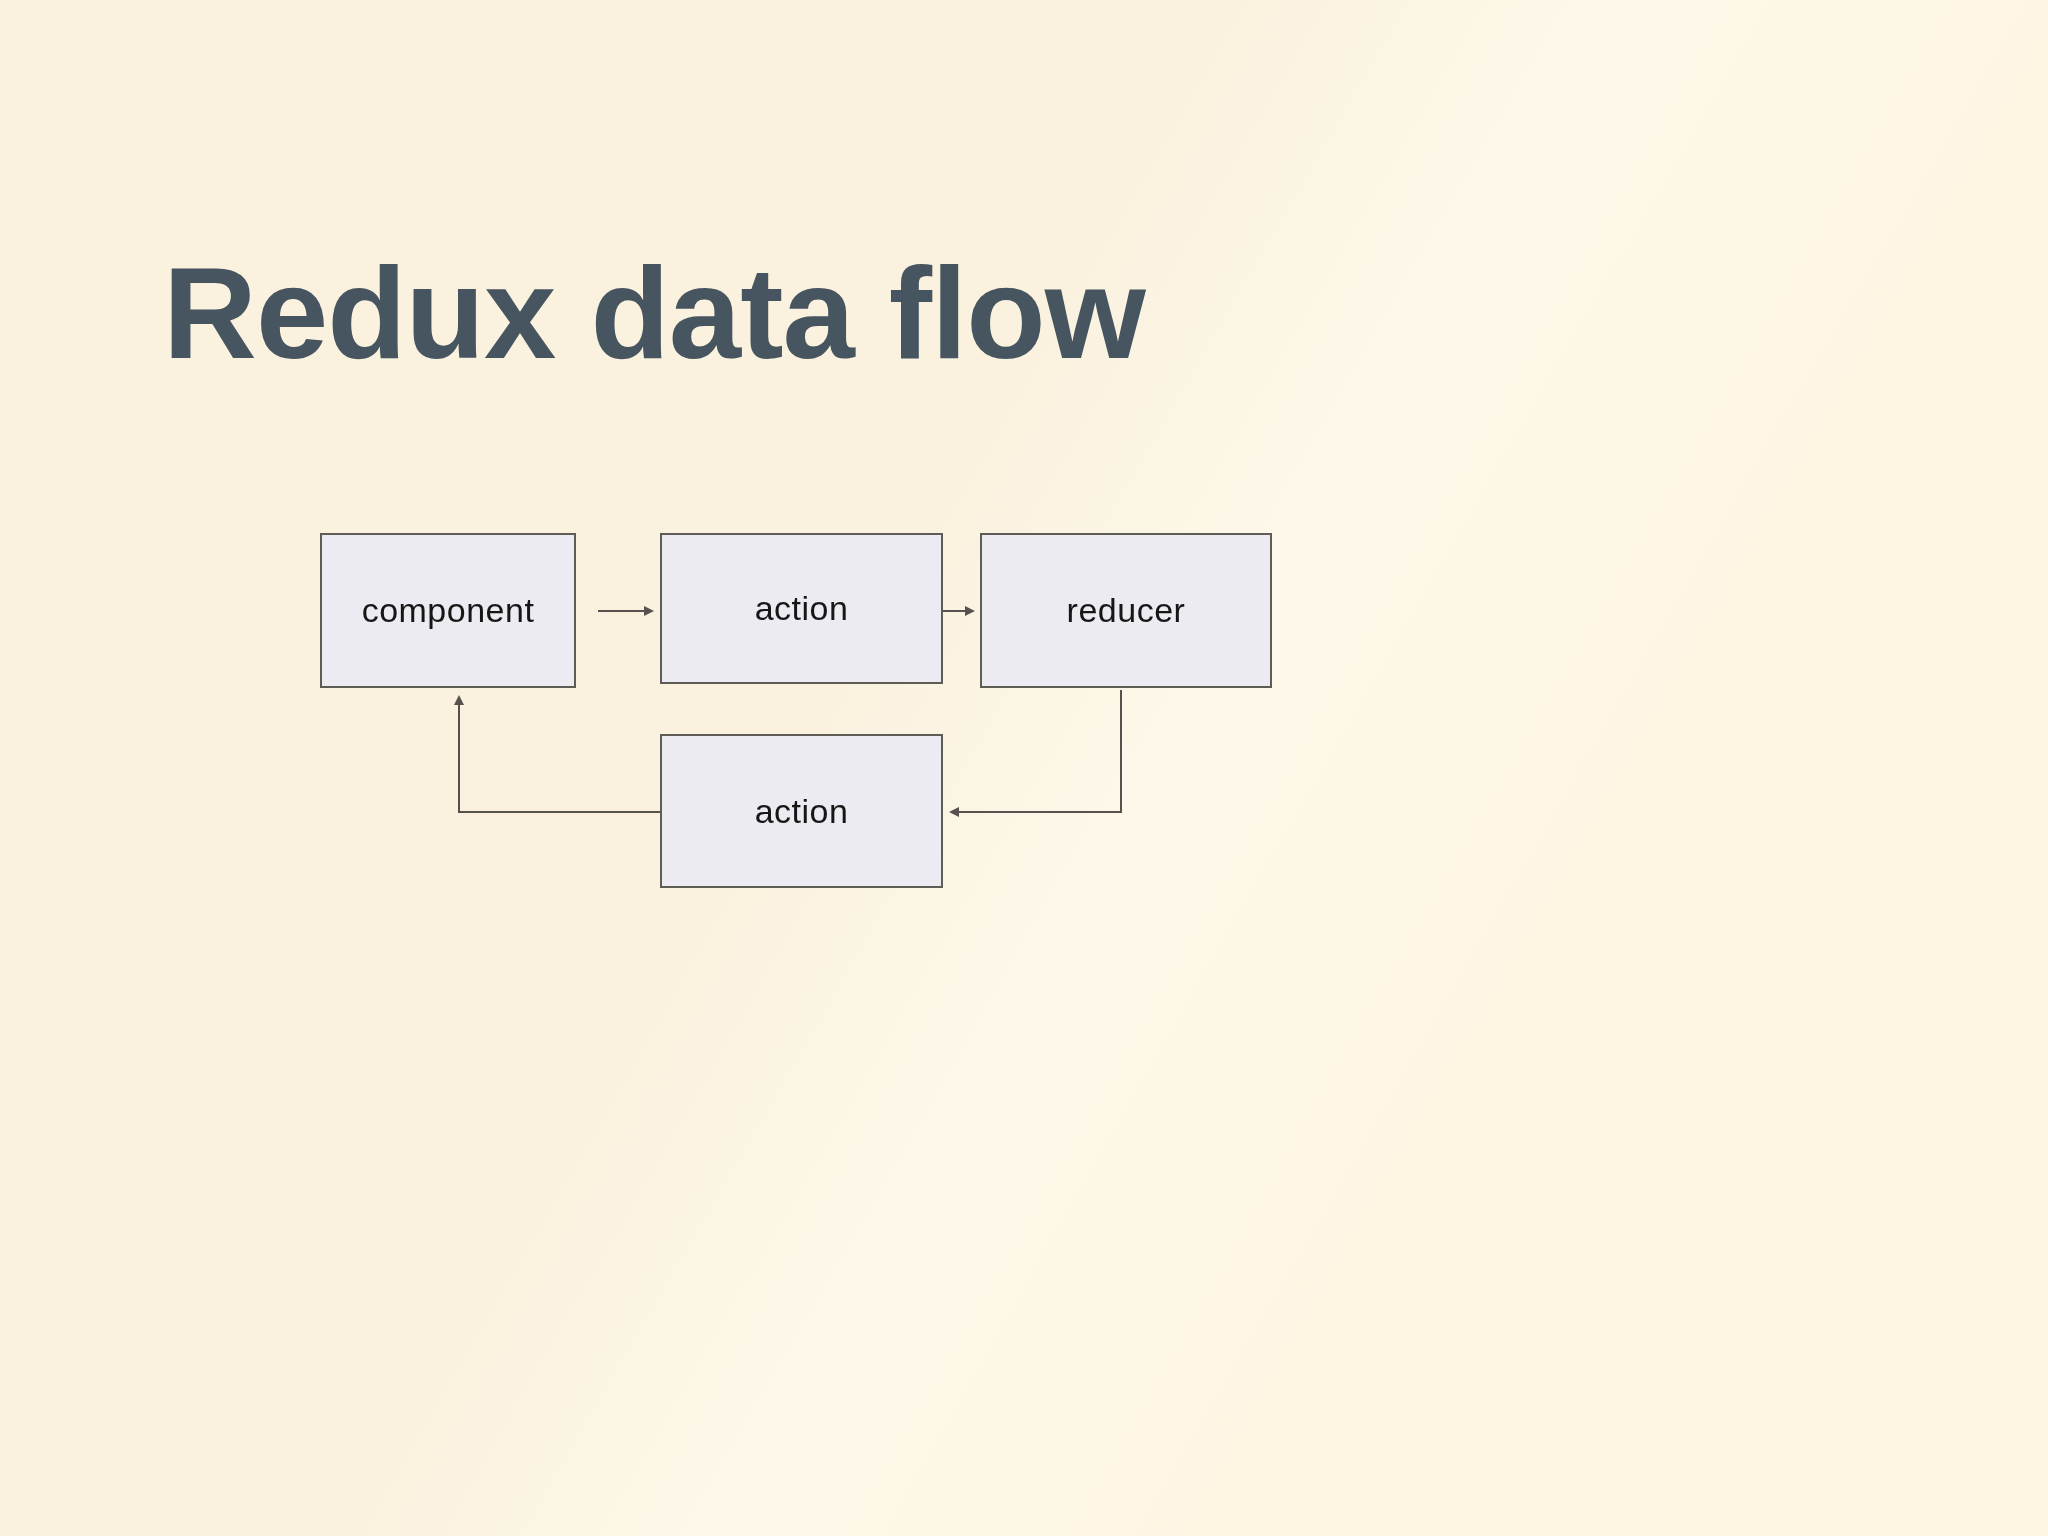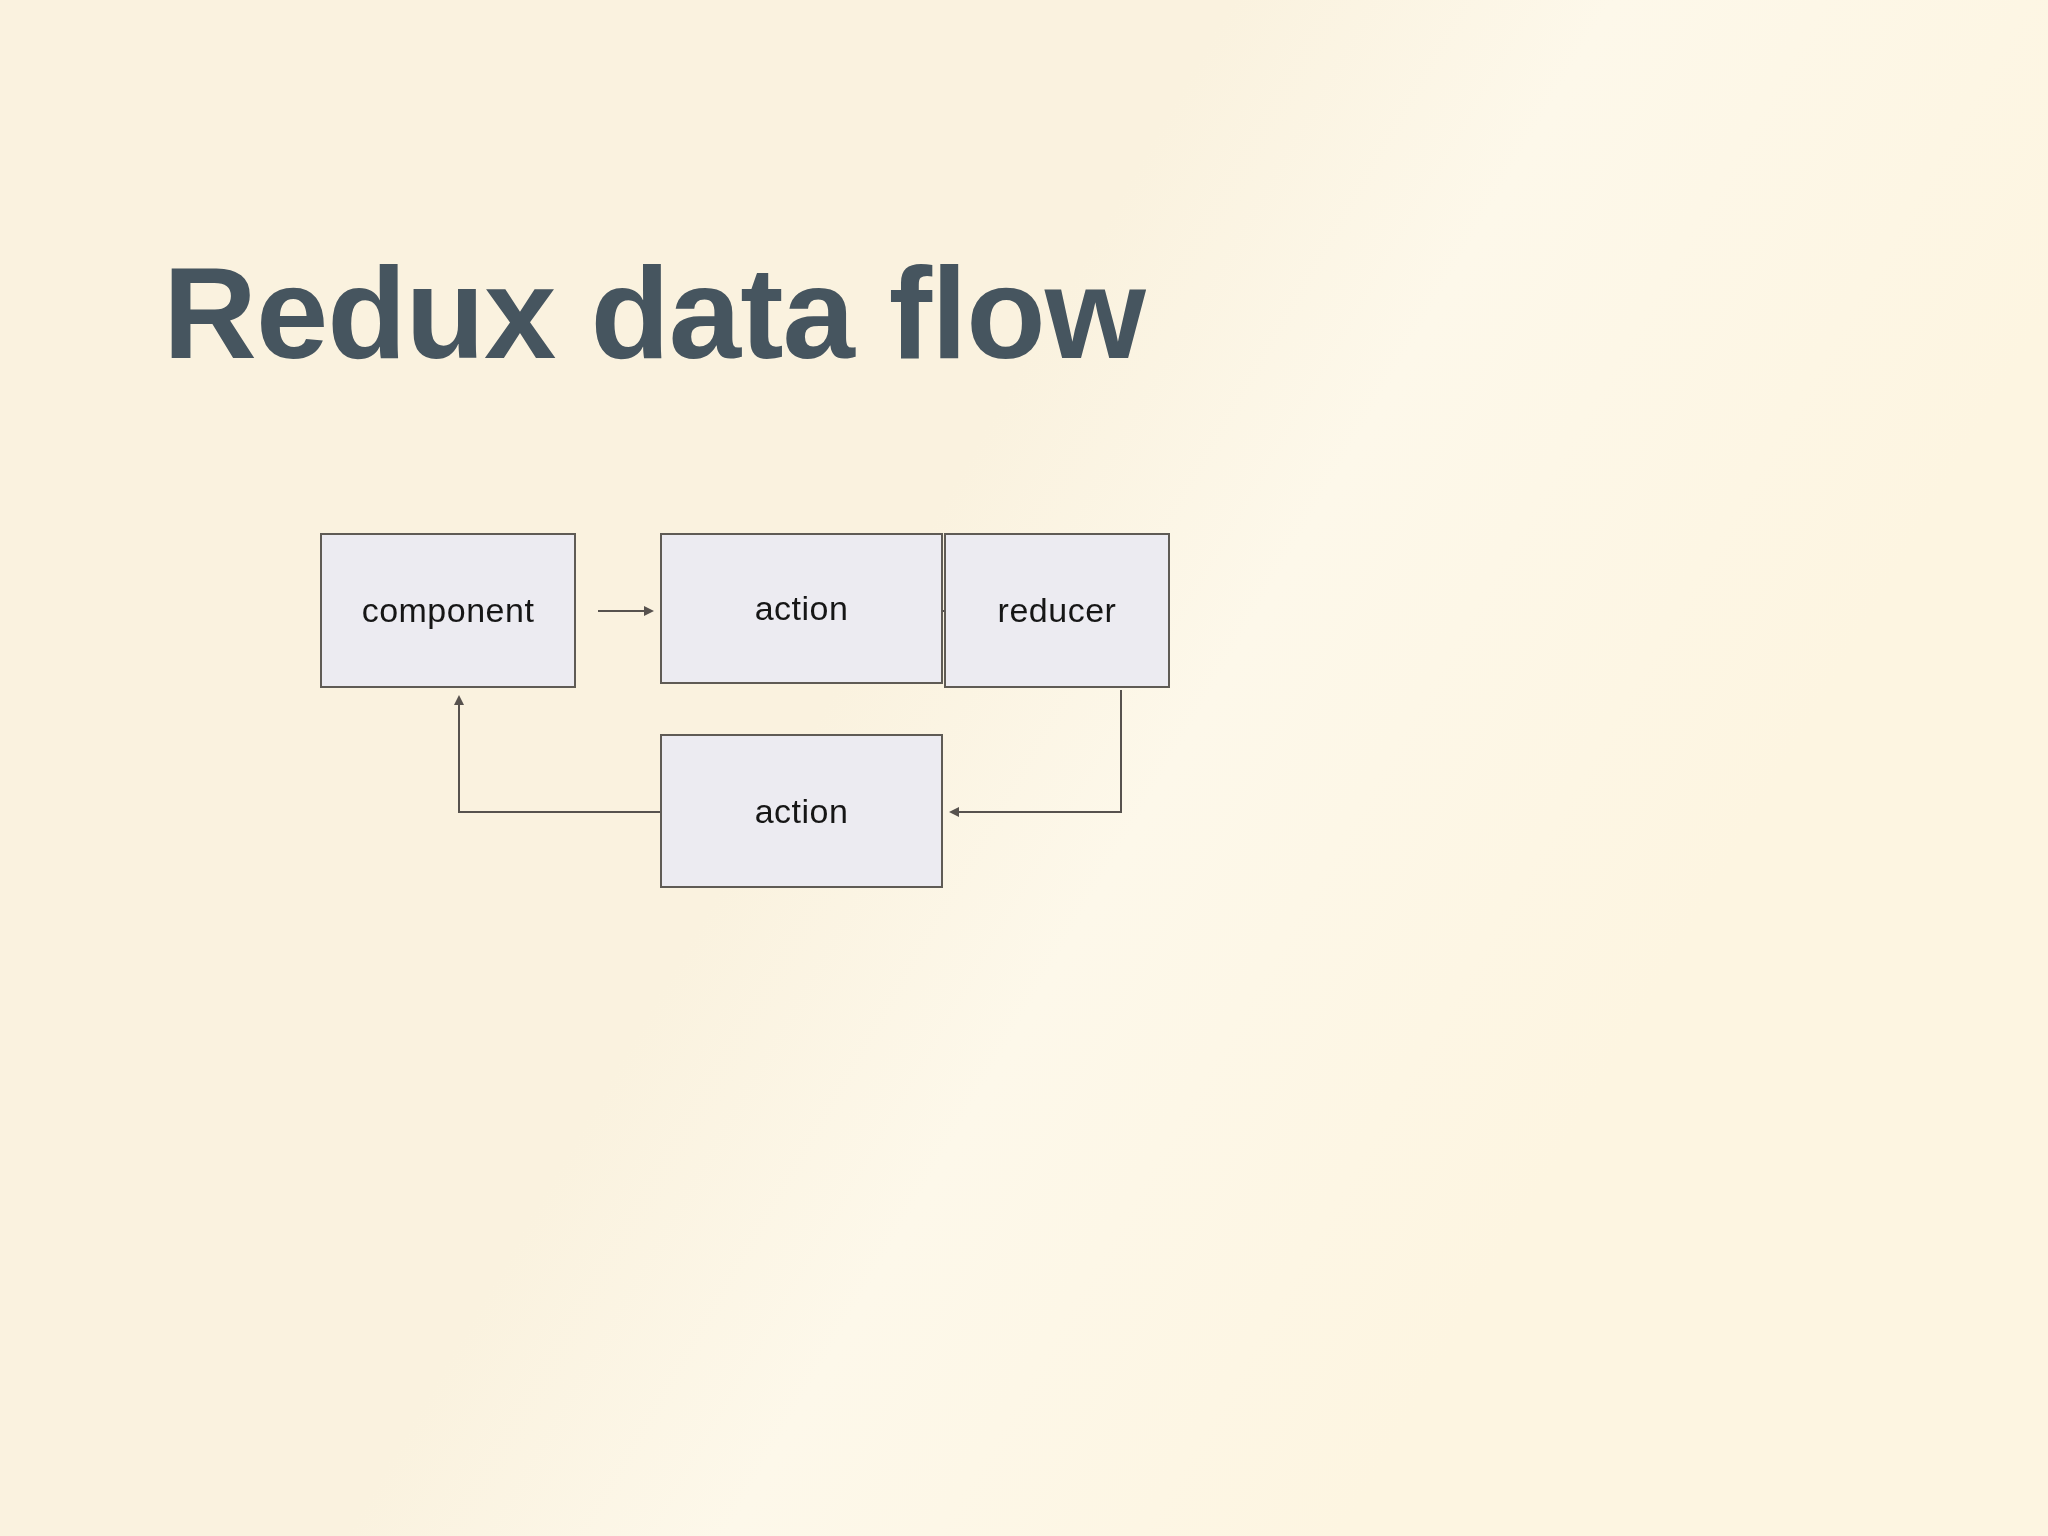--- a/index.html
+++ b/index.html
@@ -39,21 +39,21 @@
     align-items: center;
     justify-content: center;
   }
   .node-label {
     font-size: 34px;
     color: var(--node_text);
     letter-spacing: 0.5px;
   }
   .node-component { left: 320px; top: 533px; width: 256px; height: 155px; }
   .node-action    { left: 660px; top: 533px; width: 283px; height: 151px; }
-  .node-reducer   { left: 944px; top: 533px; width: 226px; height: 155px; }
+  .node-reducer   { left: 980px; top: 533px; width: 292px; height: 155px; }
   .node-store     { left: 660px; top: 734px; width: 283px; height: 154px; }
 
   .edges-layer {
     position: absolute;
     left: 0; top: 0;
     width: 2048px;
     height: 1536px;
     pointer-events: none;
   }
   .edge {

